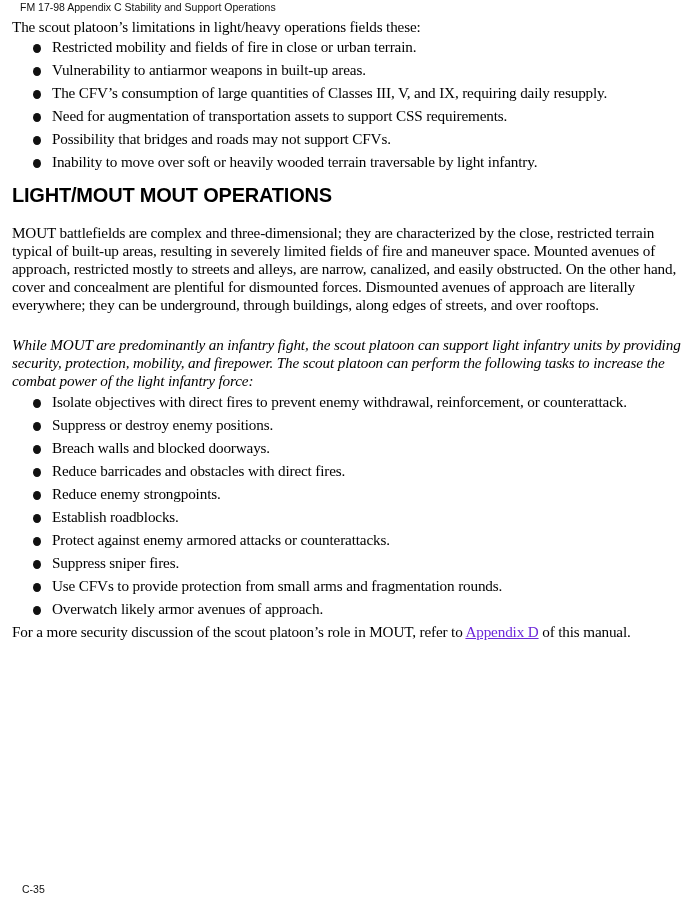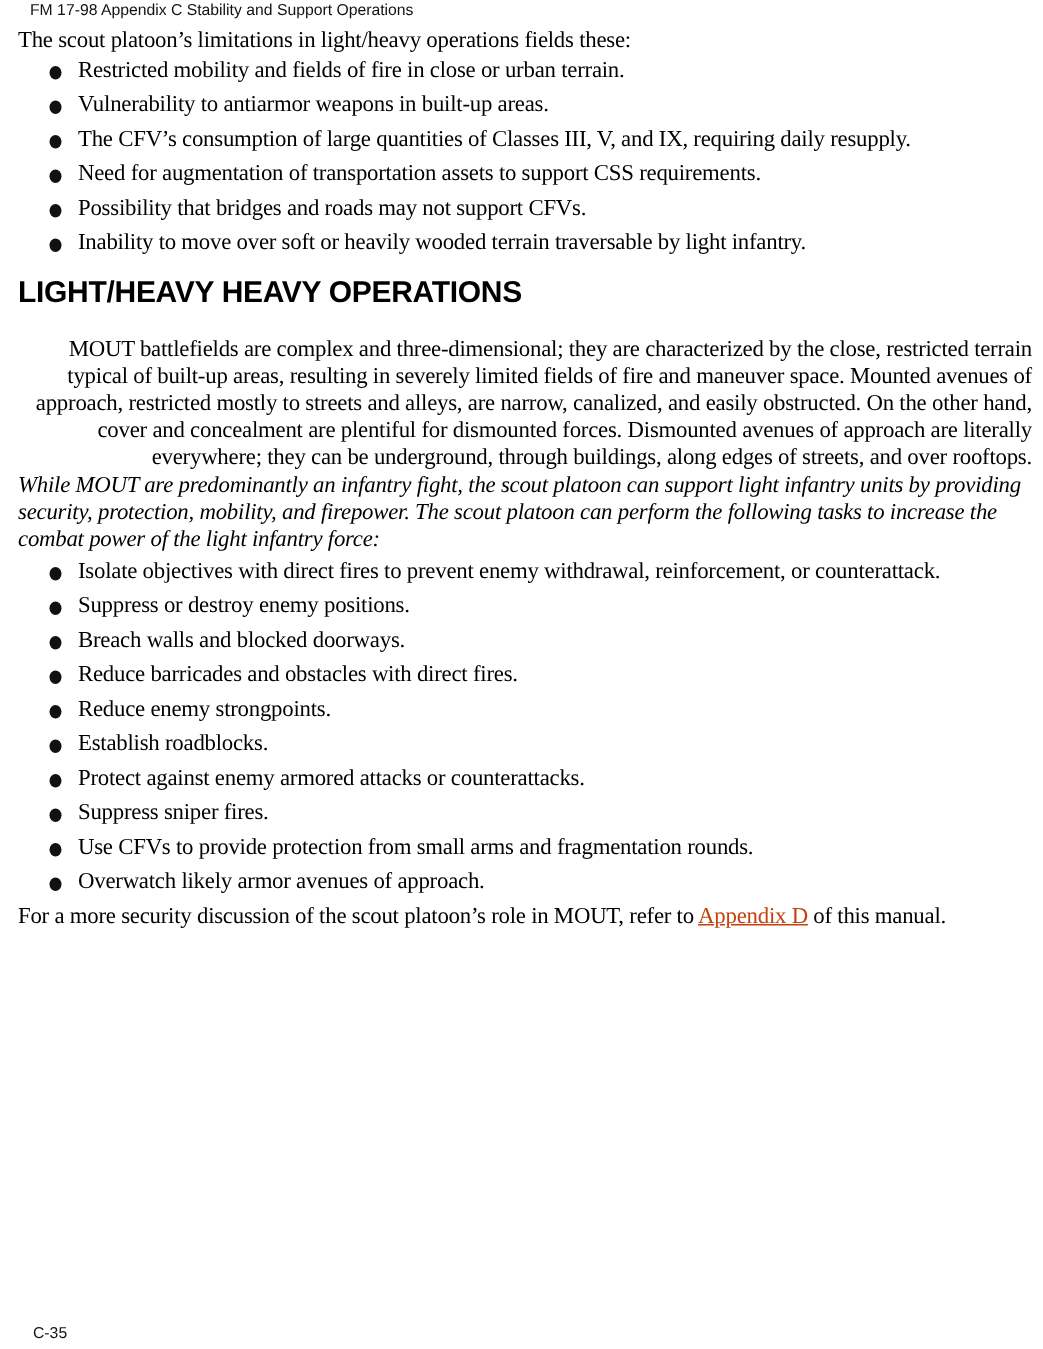--- a/index.html
+++ b/index.html
@@ -20,24 +20,24 @@
       position: relative; padding-left: 40px; margin-bottom: 7px; line-height: 16px;
     }
     ul.bullets li .bullet {
       position: absolute; left: 21px; top: 5px; width: 8px; height: 9px;
       border-radius: 50%; background: #111;
     }
     h2.section {
       font-family: "Liberation Sans", sans-serif; font-weight: bold; font-size: 20px;
       margin: 13px 0 17px 0; letter-spacing: -0.2px; line-height: 24px;
     }
-    .para { margin-bottom: 1px; line-height: 18px; text-align: right; }
+    .para { margin-bottom: 22px; line-height: 18px; }
     .para2 { margin-bottom: 4px; line-height: 18px; font-style: italic; }
     .closing { margin-top: 4px; }
-    a.link { color: #c2410c; text-decoration: underline; cursor: pointer; }
+    a.link { color: #6d28d9; text-decoration: underline; cursor: pointer; }
     .footer {
       position: absolute; left: 22px; top: 883px;
       font-family: "Liberation Sans", sans-serif; font-size: 10.5px; color: #111;
     }
   </style>
 </head>
 <body>
 
 <div class="header">FM 17-98 Appendix C Stability and Support Operations</div>
 
@@ -45,21 +45,21 @@
   <p class="intro">The scout platoon’s limitations in light/heavy operations fields these:</p>
   <ul class="bullets">
     <li><span class="bullet"></span><span>Restricted mobility and fields of fire in close or urban terrain.</span></li>
     <li><span class="bullet"></span><span>Vulnerability to antiarmor weapons in built-up areas.</span></li>
     <li><span class="bullet"></span><span>The CFV’s consumption of large quantities of Classes III, V, and IX, requiring daily resupply.</span></li>
     <li><span class="bullet"></span><span>Need for augmentation of transportation assets to support CSS requirements.</span></li>
     <li><span class="bullet"></span><span>Possibility that bridges and roads may not support CFVs.</span></li>
     <li><span class="bullet"></span><span>Inability to move over soft or heavily wooded terrain traversable by light infantry.</span></li>
   </ul>
 
-  <h2 class="section">LIGHT/HEAVY HEAVY OPERATIONS</h2>
+  <h2 class="section">LIGHT/MOUT MOUT OPERATIONS</h2>
 
   <p class="para">MOUT battlefields are complex and three-dimensional; they are characterized by the close, restricted terrain typical of built-up areas, resulting in severely limited fields of fire and maneuver space. Mounted avenues of approach, restricted mostly to streets and alleys, are narrow, canalized, and easily obstructed. On the other hand, cover and concealment are plentiful for dismounted forces. Dismounted avenues of approach are literally everywhere; they can be underground, through buildings, along edges of streets, and over rooftops.</p>
   <p class="para2">While MOUT are predominantly an infantry fight, the scout platoon can support light infantry units by providing security, protection, mobility, and firepower. The scout platoon can perform the following tasks to increase the combat power of the light infantry force:</p>
 
   <ul class="bullets">
     <li><span class="bullet"></span><span>Isolate objectives with direct fires to prevent enemy withdrawal, reinforcement, or counterattack.</span></li>
     <li><span class="bullet"></span><span>Suppress or destroy enemy positions.</span></li>
     <li><span class="bullet"></span><span>Breach walls and blocked doorways.</span></li>
     <li><span class="bullet"></span><span>Reduce barricades and obstacles with direct fires.</span></li>
     <li><span class="bullet"></span><span>Reduce enemy strongpoints.</span></li>

